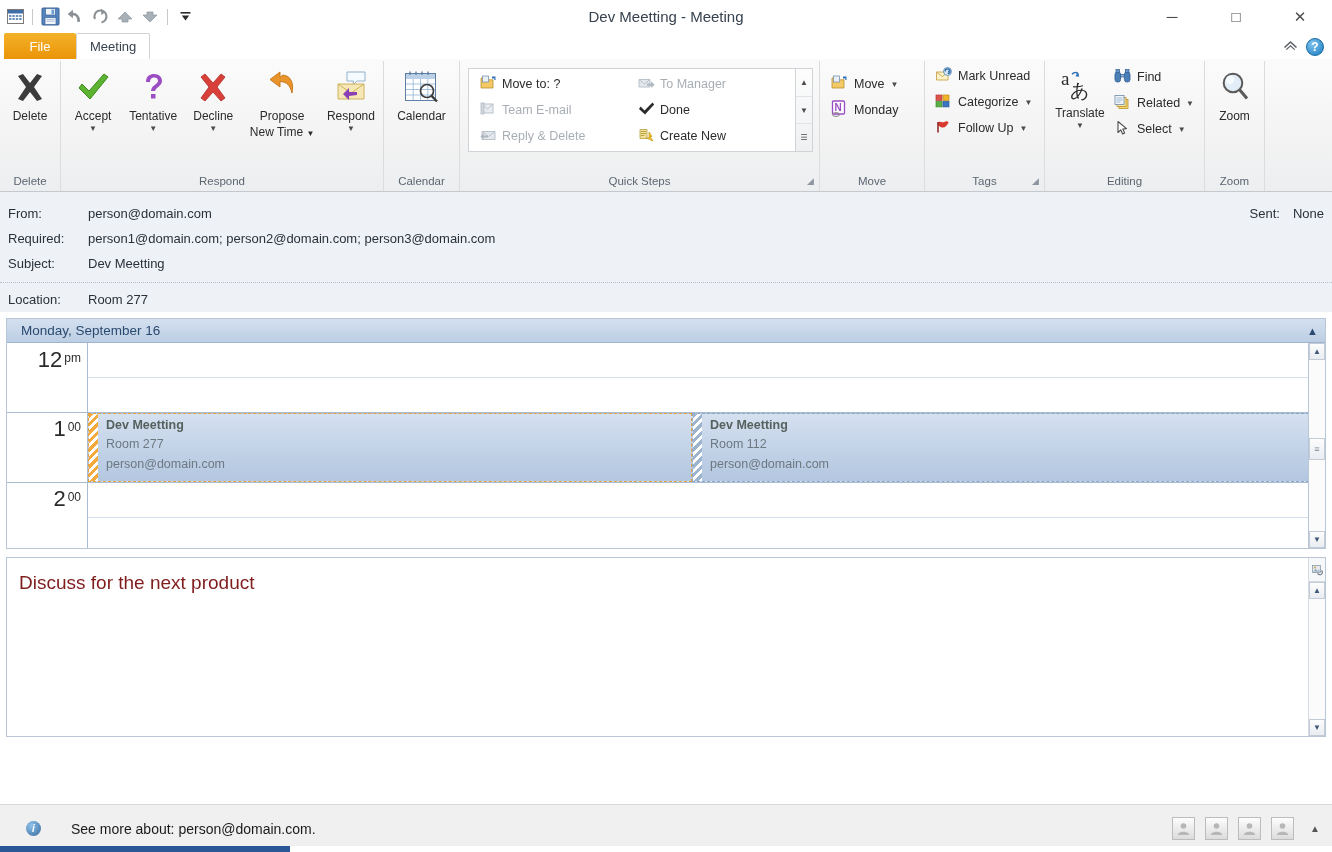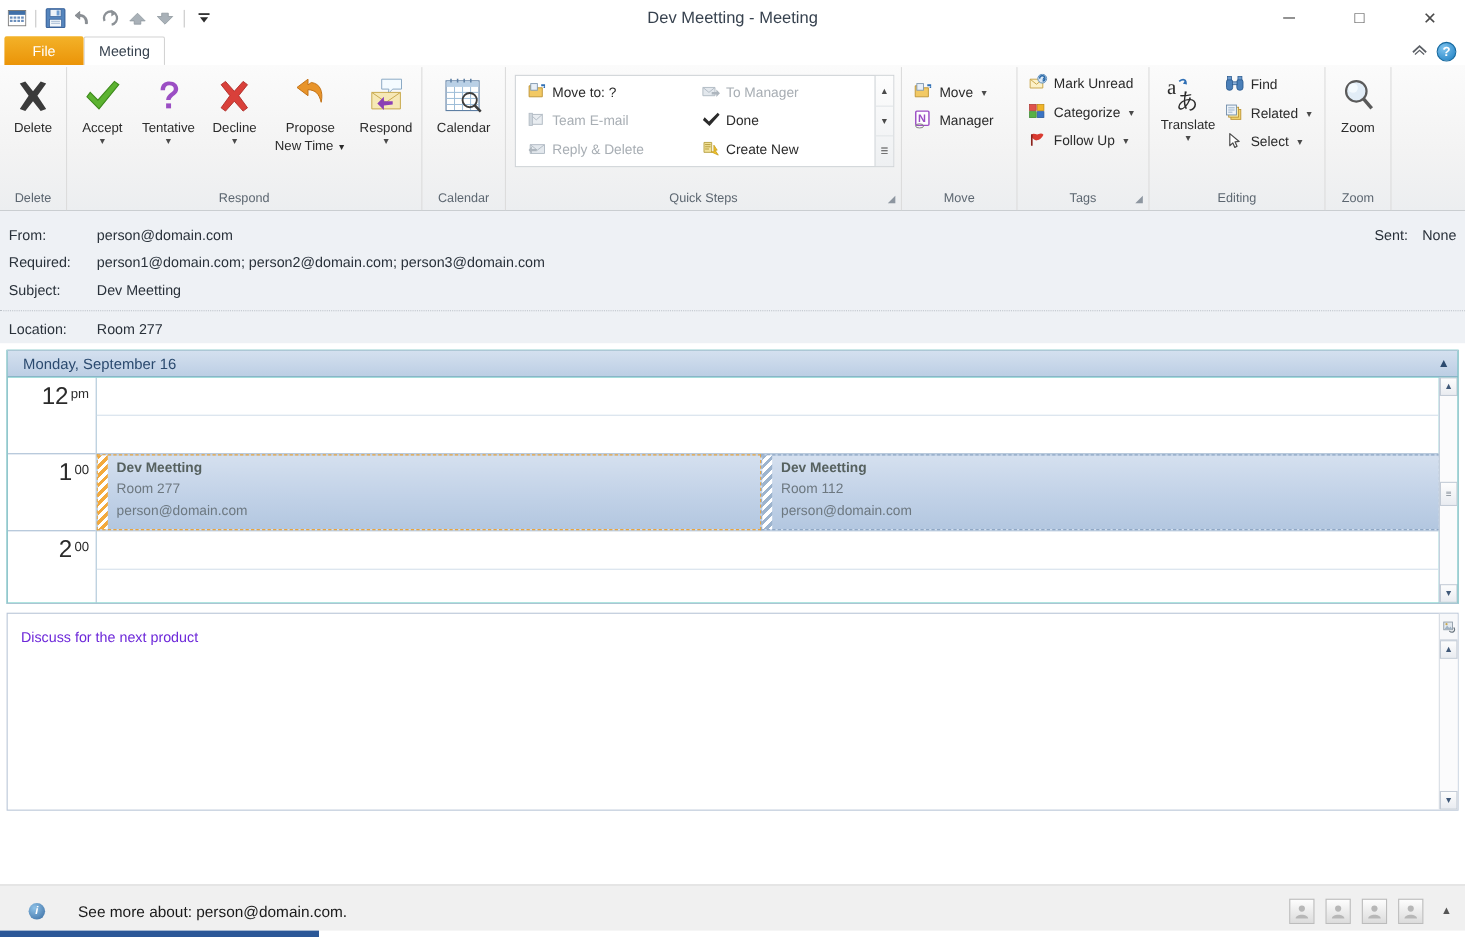--- a/index.html
+++ b/index.html
@@ -270,21 +270,21 @@
   
   .notewrap {
     margin: 8px 6px 0 6px;
     border: 1px solid #b9c6d8;
     height: 180px;
     display: flex;
     background: #ffffff;
   }
   .notebody {
     flex: 1; padding: 14px 12px;
-    font-size: 13px; color: #6d28d9;
+    font-size: 19px; color: #7f1d1d;
   }
   .note-vscroll {
     width: 17px; flex: none;
     border-left: 1px solid #d5dbe3;
     background: #f7f8fa;
     display: flex; flex-direction: column;
   }
   .note-topbtn {
     height: 24px; display: flex; align-items: center; justify-content: center;
     border-bottom: 1px solid #d5dbe3;
@@ -607,21 +607,21 @@
         <span class="car">▼</span>
       </div>
       <div class="smallbtn">
         <span>
           <svg width="18" height="17" viewBox="0 0 18 17">
             <rect x="1.5" y="1" width="12" height="13" rx="1" fill="#ffffff" stroke="#9b4ec4" stroke-width="1.3"></rect>
             <text x="3.5" y="11" font-family="Liberation Sans, sans-serif" font-size="10" font-weight="bold" fill="#9b4ec4">N</text>
             <ellipse cx="5" cy="14.5" rx="3.6" ry="1.9" fill="none" stroke="#7d7d7d" stroke-width="0.9"></ellipse>
           </svg>
         </span>
-        <span>Manager</span>
+        <span>Monday</span>
       </div>
     </div>
     <div class="rgroup-label">Move</div>
   </div>
 
   <div class="rgroup" style="width:120px;">
     <div class="rgroup-body" style="flex-direction:column;padding-left:5px;padding-top:2px;">
       <div class="smallbtn">
         <span>
           <svg width="18" height="16" viewBox="0 0 18 16">

